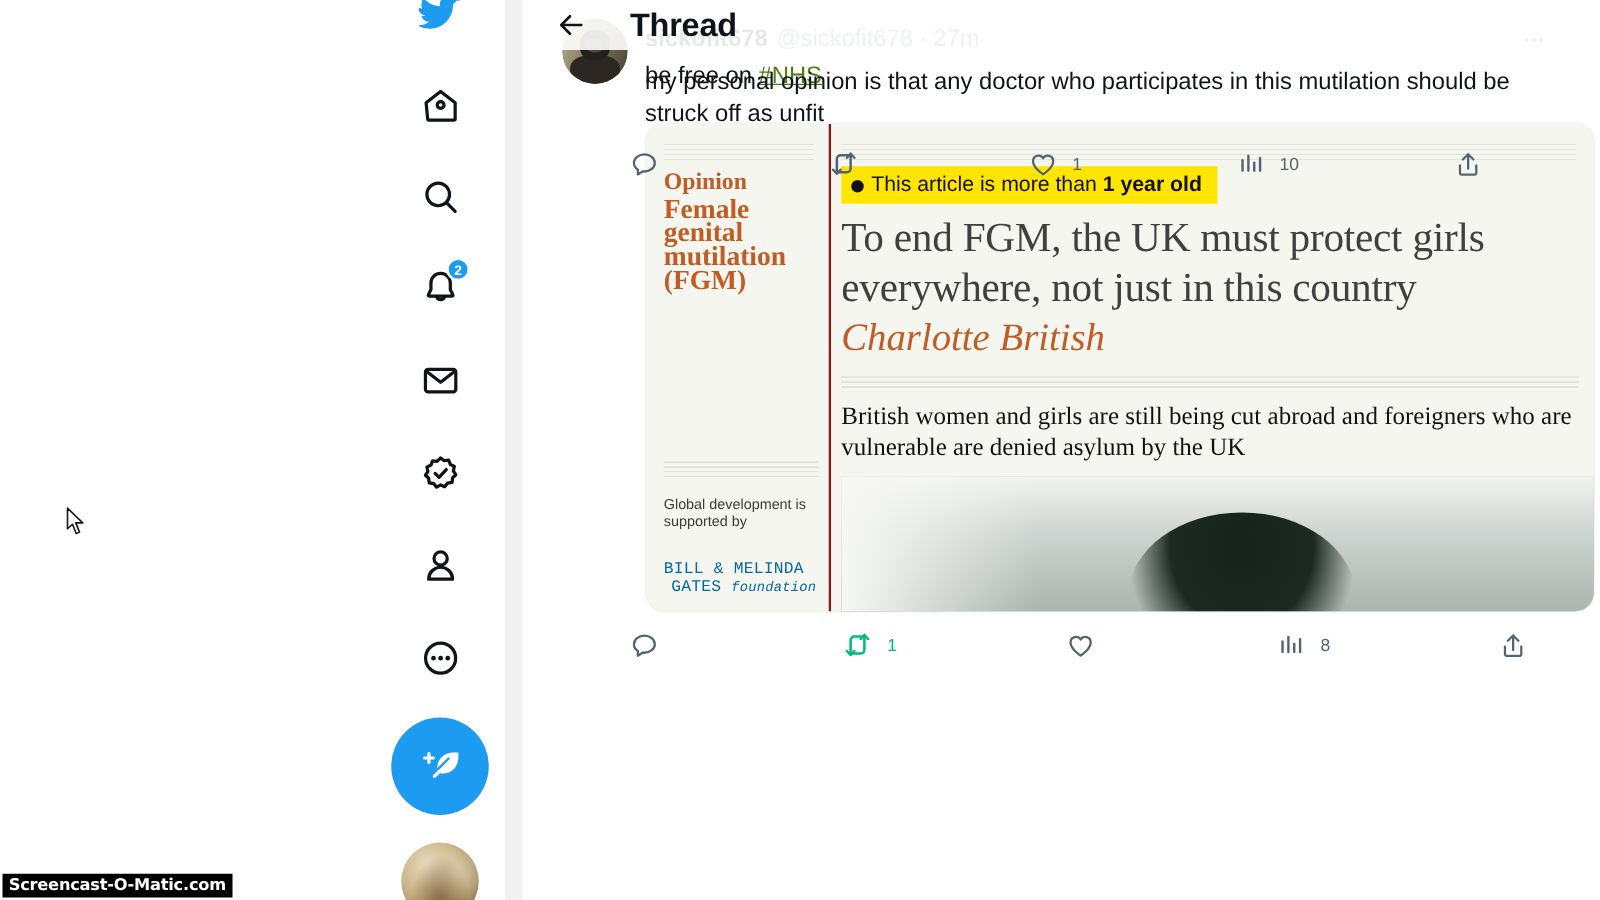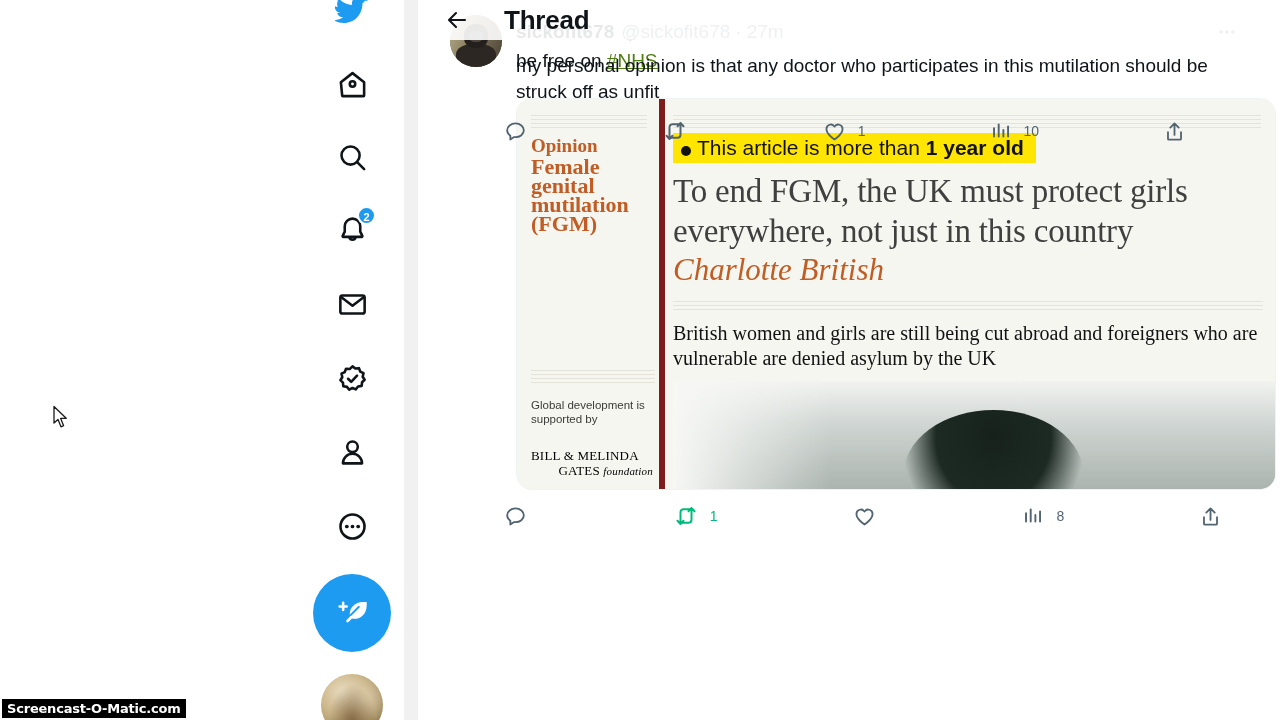--- a/index.html
+++ b/index.html
@@ -122,21 +122,21 @@
     background: #f6f6f0;
   }
   .card-inner {
     position: absolute; left: 0; top: 0;
     width: 760px; height: 392px;
     background: #f6f6f0;
     display: flex;
   }
   .card-left {
     width: 148px; flex: none;
-    border-right: 6px solid #7f1d1d;
+    border-right: 2px solid #7f1d1d;
     padding: 16px 12px 0 14px;
     position: relative;
     background: #f6f6f0;
   }
   .stripes {
     height: 14px;
     background: repeating-linear-gradient(
       to bottom,
       #e3e3da 0px, #e3e3da 1px,
       #f6f6f0 1px, #f6f6f0 4px
@@ -166,23 +166,23 @@
       #e3e3da 0px, #e3e3da 1px,
       #f6f6f0 1px, #f6f6f0 4px
     );
     margin-bottom: 14px;
   }
   .support-text {
     font-size: 11.5px; line-height: 14px; color: #3b3b38;
     margin-bottom: 22px;
   }
   .gates-logo {
-    font-family: Liberation Serif, serif;
+    font-family: Liberation Mono, monospace;
     font-size: 13px; line-height: 15px;
-    color: #000000; letter-spacing: 0.2px;
+    color: #0369a1; letter-spacing: 0.2px;
   }
   .gates-logo .gl2 { display: block; text-align: right; padding-right: 2px; }
   .gates-logo .small-it { font-style: italic; font-size: 11px; }
 
   .card-right {
     flex: 1; position: relative; padding: 0;
     background: #f6f6f0;
     display: flex; flex-direction: column;
   }
   .right-stripes {
@@ -191,21 +191,21 @@
       to bottom,
       #e3e3da 0px, #e3e3da 1px,
       #f6f6f0 1px, #f6f6f0 4px
     );
   }
   .age-badge {
     margin: 4px 0 0 8px;
     align-self: flex-start;
     background: #ffe500;
     color: #121212;
-    font-size: 21px; line-height: 30px;
+    font-size: 17px; line-height: 30px;
     padding: 0 12px 0 8px;
     font-weight: 400;
     white-space: nowrap;
   }
   .age-badge .dot {
     display: inline-block;
     width: 10px; height: 10px; border-radius: 50%;
     background: #121212; margin-right: 6px;
     position: relative; top: 1px;
   }

